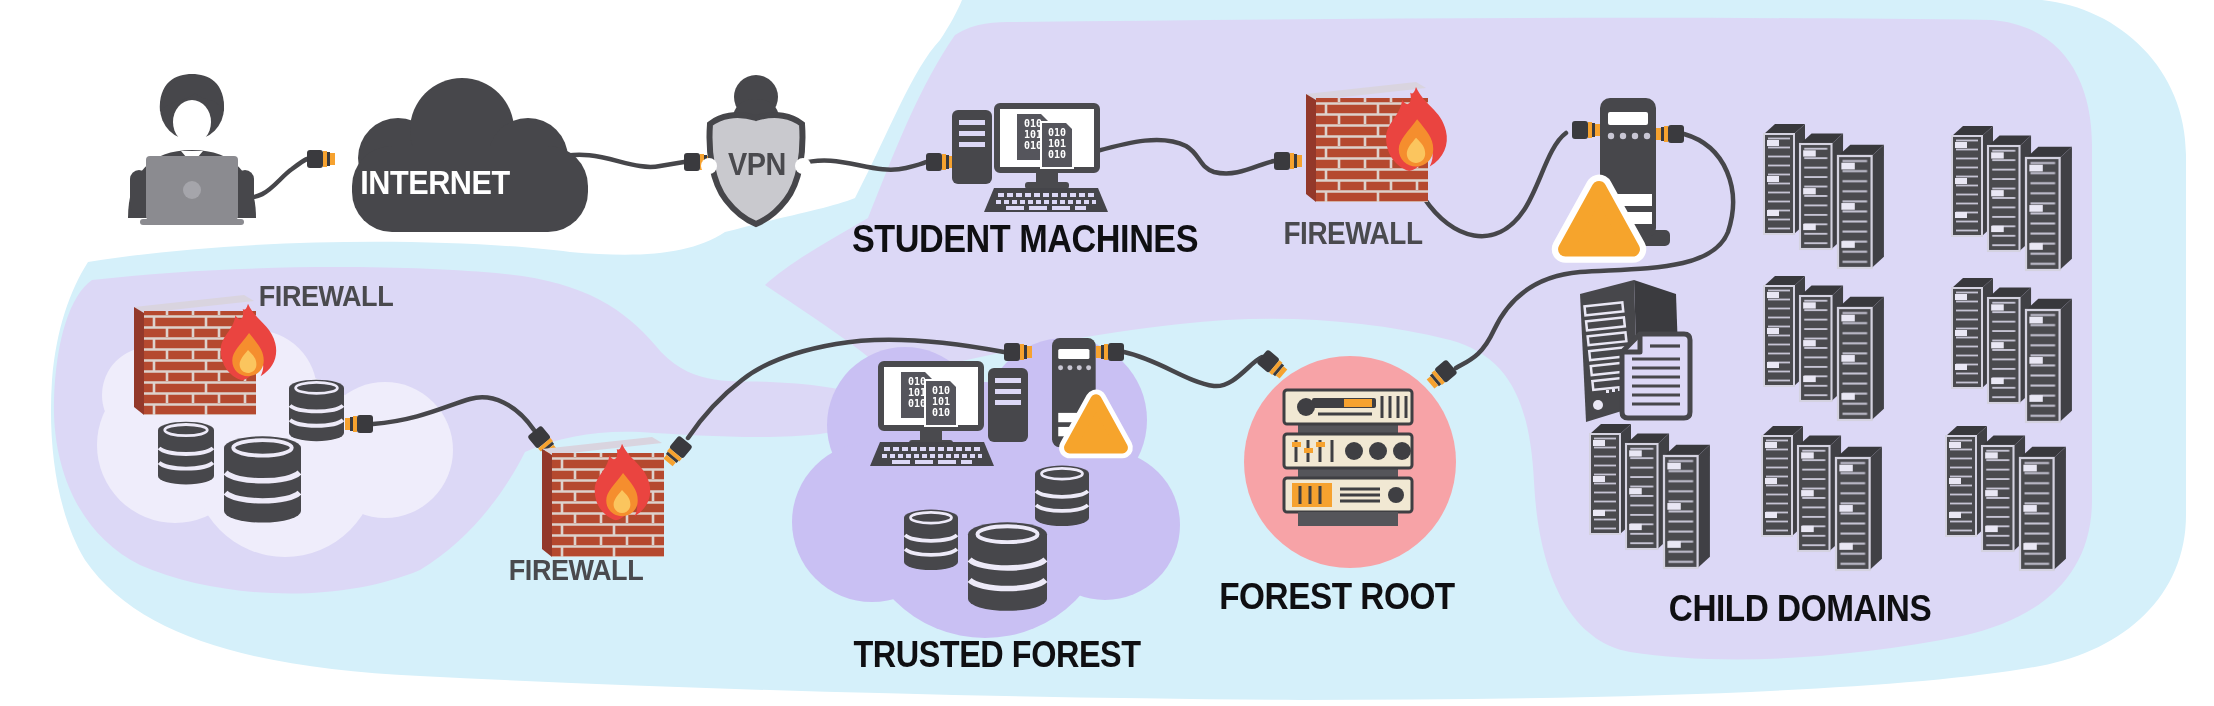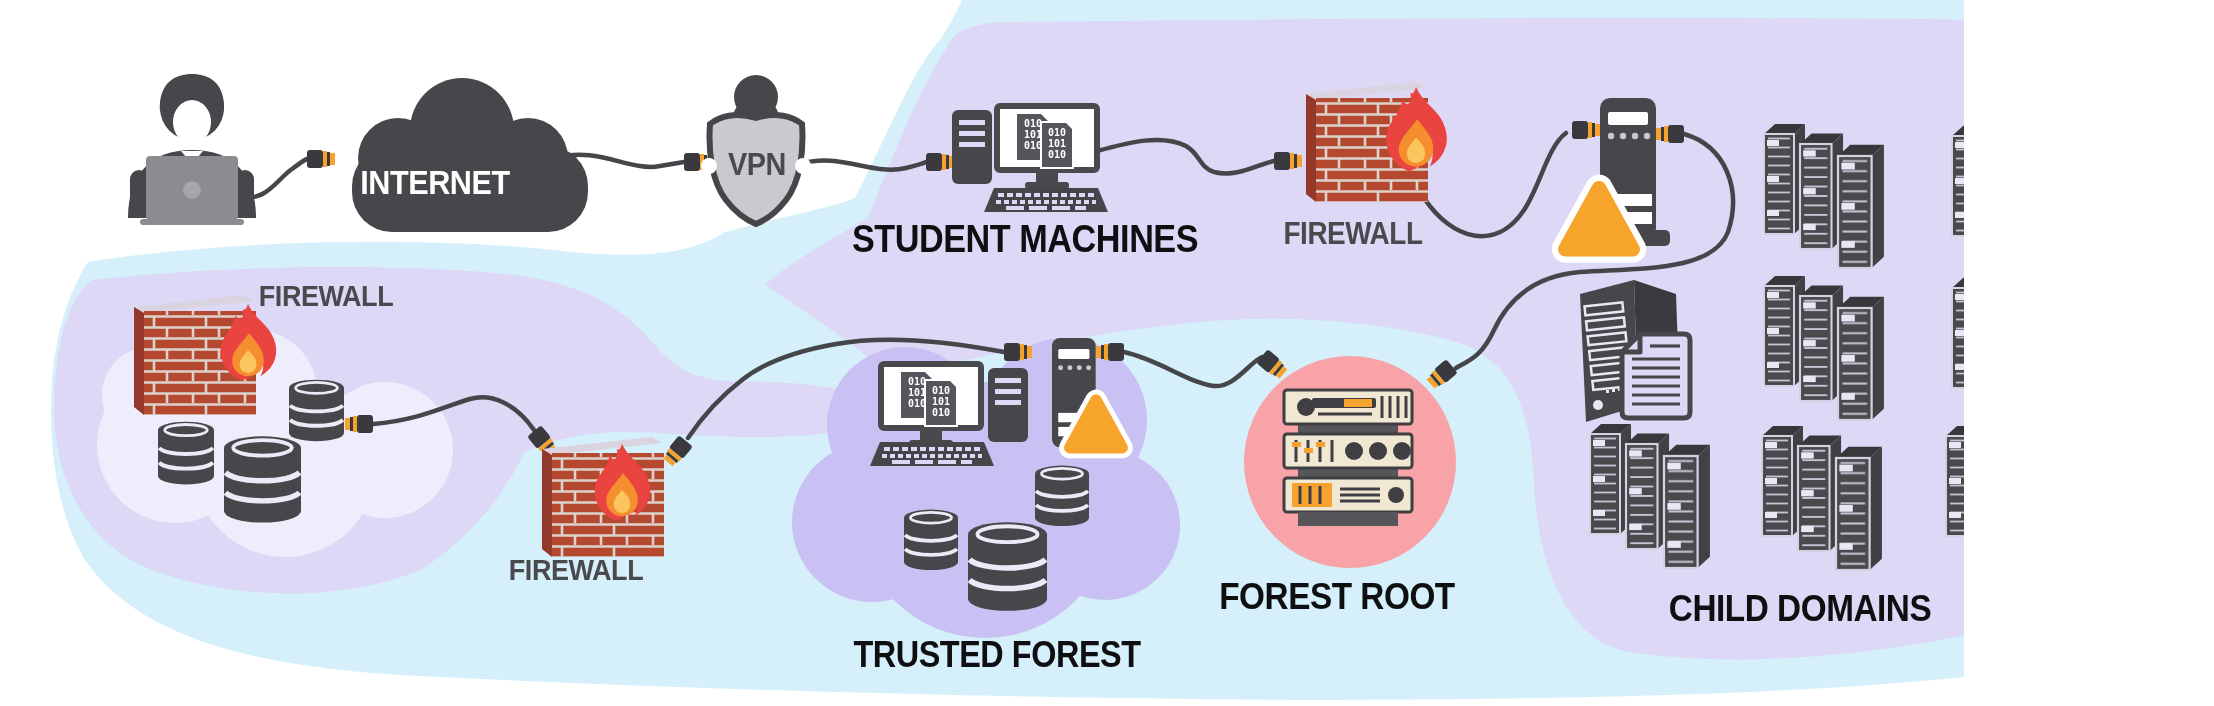--- a/index.html
+++ b/index.html
@@ -1,16 +1,16 @@
 <!DOCTYPE html>
 <html><head>
 <meta charset="utf-8">
 <style>
   html,body{margin:0;padding:0;background:#ffffff;}
-  #canvas{position:relative;width:1964px;height:706px;background:#ffffff;overflow:hidden;
+  #canvas{position:relative;width:2214px;height:706px;background:#ffffff;overflow:hidden;
           font-family:"Liberation Sans",sans-serif;}
   #scene{position:absolute;left:0;top:0;}
   .lbl{position:absolute;font-weight:bold;text-align:center;white-space:nowrap;
        transform:scaleX(0.9);transform-origin:center;letter-spacing:-0.5px;line-height:1;}
   .lbl.black{color:#0f0f12;}
   .lbl.gray{color:#4a4a4e;}
   .lbl.white{color:#ffffff;}
 </style>
 </head>
 <body>

